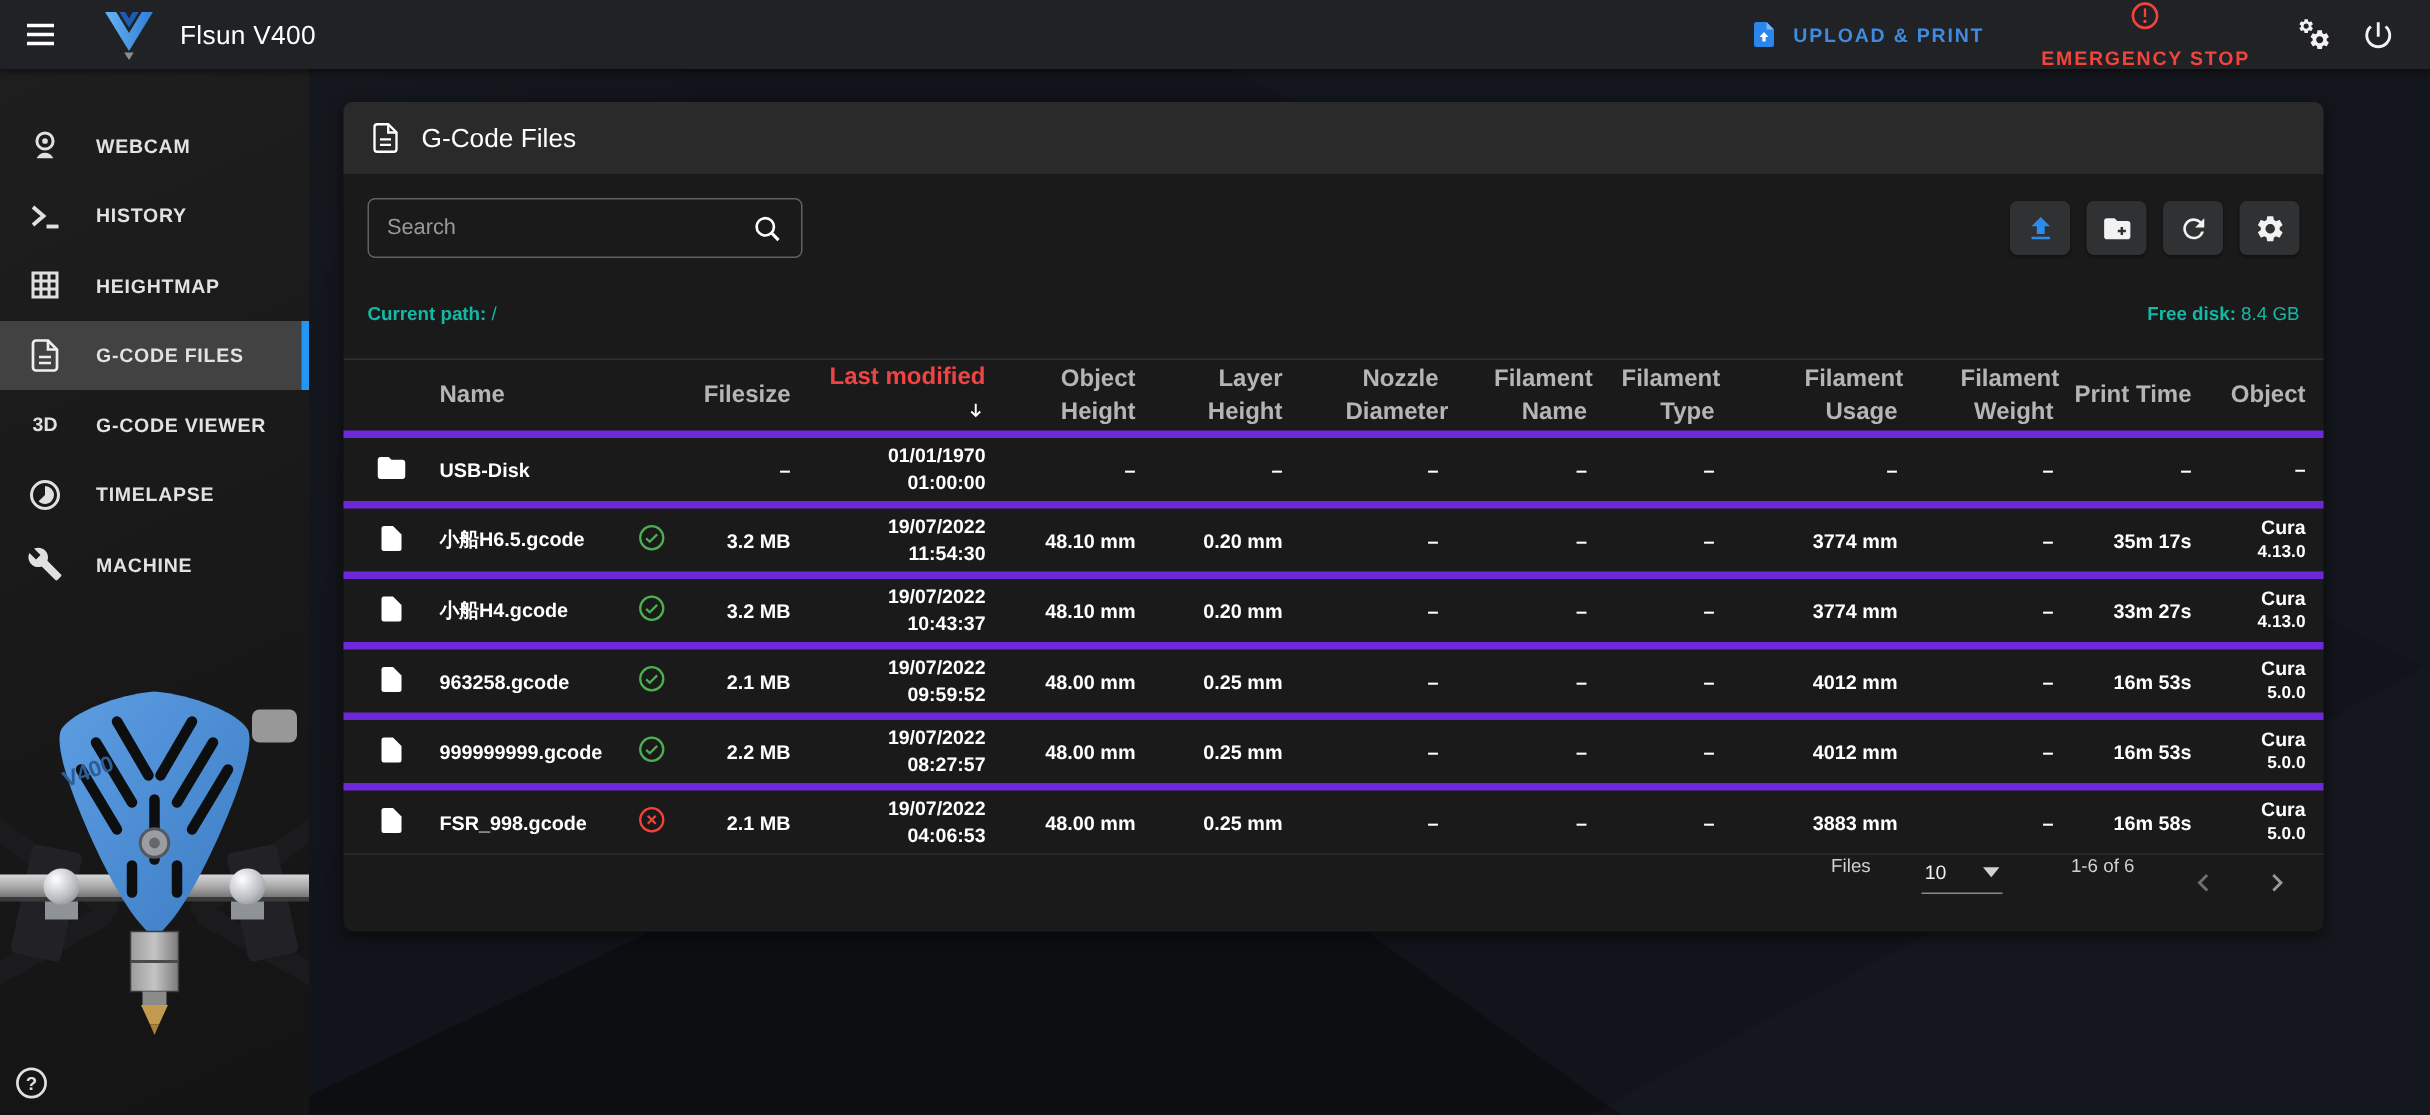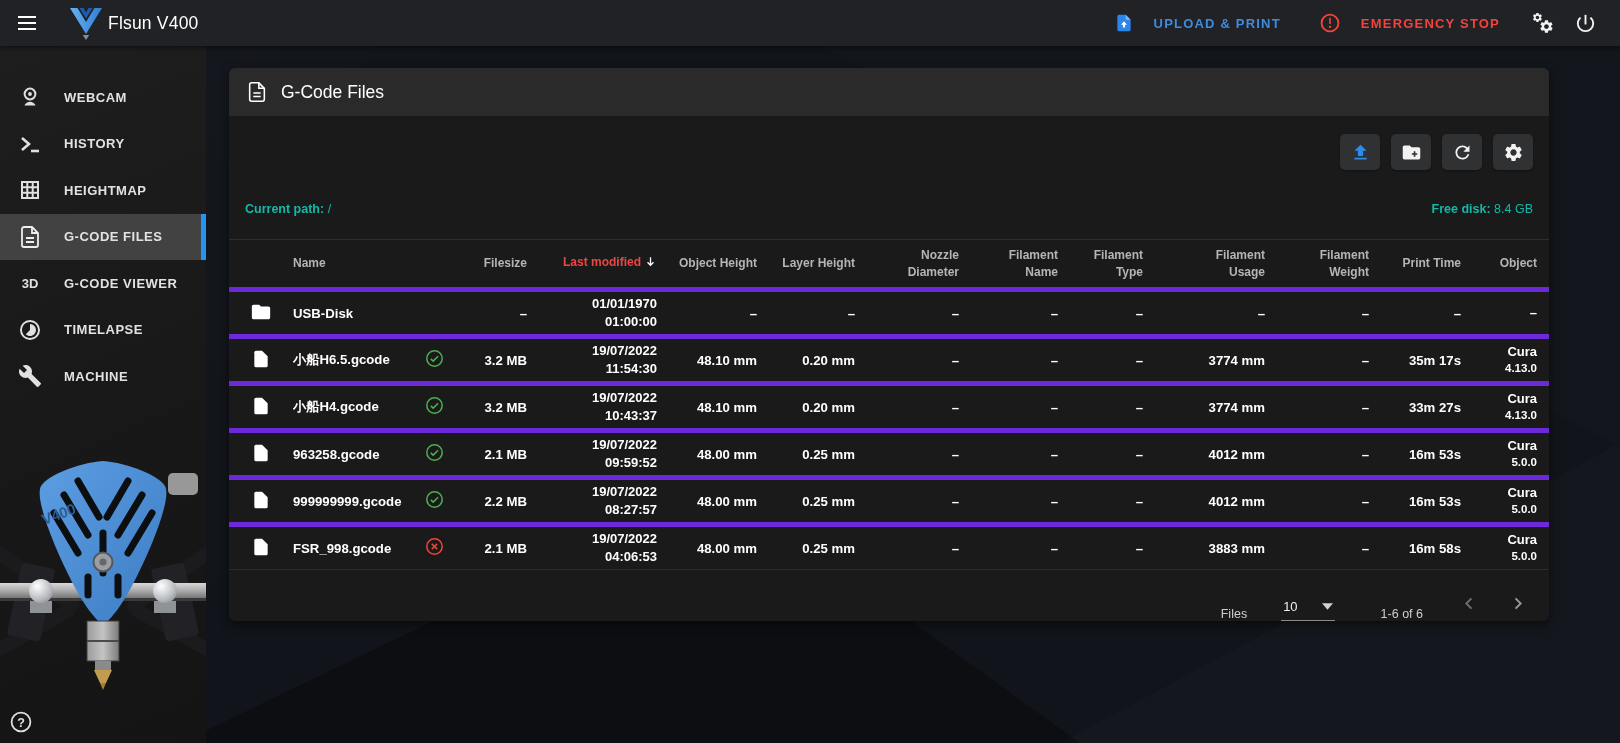--- a/index.html
+++ b/index.html
@@ -27,23 +27,23 @@
   
   .topbar {
     position:absolute; top:0; left:0; right:0; height:46px;
     background:#202226;
     display:flex; align-items:center;
     box-shadow:0 2px 4px rgba(0,0,0,.45);
     z-index:30; padding:0 14px 0 10px;
   }
   .burger { width:34px; height:34px; display:flex; align-items:center; justify-content:center; cursor:pointer; }
   .logo { margin-left:24px; width:36px; height:34px; display:flex; align-items:center; }
-  .app-title { margin-left:4px; font-size:17.5px; font-weight:400; color:#fff; letter-spacing:.2px; }
+  .app-title { margin-left:16px; font-size:17.5px; font-weight:400; color:#fff; letter-spacing:.2px; }
   .topbar-spacer { flex:1; }
-  .tb-btn { display:flex; align-items:center; gap:20px; padding:0 14px; height:46px; cursor:pointer; }
+  .tb-btn { display:flex; align-items:center; gap:10px; padding:0 14px; height:46px; cursor:pointer; }
   .tb-btn .lbl { font-size:13px; font-weight:700; letter-spacing:1.2px; }
   .upload-lbl { color:#3f8be0; }
   .estop-lbl { color:#f4433b; }
   .icon-btn { width:42px; height:42px; display:flex; align-items:center; justify-content:center; cursor:pointer; }
 
   
   .sidebar {
     position:absolute; top:46px; left:0; bottom:0; width:206px;
     background:linear-gradient(155deg,#1e1e1f 0%,#181819 55%,#141415 100%);
     z-index:20;
@@ -100,21 +100,21 @@
   .path-row .spacer { flex:1; }
 
   
   .tgrid {
     display:grid;
     grid-template-columns:64px 130px 36px 80px 130px 100px 98px 104px 99px 85px 122px 104px 92px 76px;
     align-items:center;
   }
   .thead {
     margin-top:23px; border-top:1px solid #2f2f30;
-    height:48px; color:#b5b5b5; font-size:12px; font-weight:700;
+    height:48px; color:#b5b5b5; font-size:16px; font-weight:700;
   }
   .ch { padding-right:12px; text-align:right; line-height:1.35; }
   .ch.left { text-align:left; padding-right:0; }
   .ch .wrap { display:inline-block; max-width:62px; }
   .ch.sorted { color:#ef4444; }
   .sort-arrow { display:inline-block; vertical-align:-2px; margin-left:3px; }
   .trow {
     height:47px; border-top:5px solid #6d28d9; cursor:pointer;
     font-size:13.2px; font-weight:600; color:#fff;
   }
@@ -122,21 +122,21 @@
   .cell.c-icon { text-align:center; padding-right:0; }
   .cell.c-name { text-align:left; padding-right:4px; }
   .cell.c-status { text-align:left; padding-right:0; padding-left:2px; }
   .cell.two-line { line-height:1.4; font-size:13px; }
   .cell .ver { font-size:11.5px; line-height:1.3; }
   .slicer-name { line-height:1.3; }
 
   
   .tfoot {
     border-top:1px solid #2c2c2d; height:52px;
-    display:flex; align-items:flex-end; justify-content:flex-end;
+    display:flex; align-items:flex-start; justify-content:flex-end;
     color:#cfcfcf; font-size:12.5px;
   }
   .files-label { margin-right:34px; }
   .per-page {
     display:flex; align-items:center; gap:24px; padding:4px 2px 6px;
     border-bottom:1px solid #8a8a8a; cursor:pointer; color:#eee; font-size:13px;
   }
   .range-label { margin-left:46px; }
   .pg-btn { width:36px; height:36px; display:flex; align-items:center; justify-content:center; cursor:pointer; }
   .pg-prev { margin-left:28px; }
@@ -174,21 +174,21 @@
 
   <div class="tb-btn">
     <svg width="20" height="22" viewBox="0 0 24 24">
       <path d="M14 2H6a2 2 0 0 0-2 2v16a2 2 0 0 0 2 2h12a2 2 0 0 0 2-2V8l-6-6z" fill="#2b86ec"></path>
       <path d="M14 2v6h6" fill="#7cb6f3"></path>
       <polygon points="12,10 8.4,14 10.7,14 10.7,17.5 13.3,17.5 13.3,14 15.6,14" fill="#fff"></polygon>
     </svg>
     <span class="lbl upload-lbl">UPLOAD &amp; PRINT</span>
   </div>
 
-  <div class="tb-btn" style="margin-left:10px;">
+  <div class="tb-btn" style="margin-left:10px;flex-direction:column;">
     <svg width="22" height="22" viewBox="0 0 24 24">
       <circle cx="12" cy="12" r="9.2" fill="none" stroke="#f4433b" stroke-width="2"></circle>
       <rect x="11.1" y="6.4" width="1.8" height="6.6" fill="#f4433b"></rect>
       <circle cx="12" cy="16.3" r="1.25" fill="#f4433b"></circle>
     </svg>
     <span class="lbl estop-lbl">EMERGENCY STOP</span>
   </div>
 
   <div class="icon-btn" style="margin-left:8px;">
     <svg width="26" height="24" viewBox="0 0 30 26">
@@ -366,20 +366,27 @@
   <div class="panel-header">
     <svg width="22" height="22" viewBox="0 0 24 24" fill="none" stroke="#fff" stroke-width="1.7">
       <path d="M14 2H6a2 2 0 0 0-2 2v16a2 2 0 0 0 2 2h12a2 2 0 0 0 2-2V8l-6-6z"></path>
         <path d="M14 2v6h6"></path>
         <path d="M8 13h8M8 17h8"></path>
     </svg>
     <span class="panel-title">G-Code Files</span>
   </div>
 
   <div class="toolbar-row">
+    <div class="search-box">
+      <input type="text" placeholder="Search" style="">
+      <svg width="21" height="21" viewBox="0 0 24 24">
+        <circle cx="10.5" cy="10.5" r="6.6" fill="none" stroke="#fff" stroke-width="2"></circle>
+        <path d="M15.6 15.6 L20.6 20.6" stroke="#fff" stroke-width="2.4"></path>
+      </svg>
+    </div>
     <div class="action-btns">
       <div class="act-btn">
         <svg width="21" height="21" viewBox="0 0 24 24" fill="#2b8cf0">
             <path d="M9 16h6v-6h4l-7-7-7 7h4v6zm-4 2h14v2H5v-2z"></path>
           </svg>
       </div>
       <div class="act-btn">
         <svg width="21" height="21" viewBox="0 0 24 24">
           <path d="M10 4H4c-1.1 0-2 .9-2 2v12c0 1.1.9 2 2 2h16c1.1 0 2-.9 2-2V8c0-1.1-.9-2-2-2h-8l-2-2z" fill="#f2f2f2"></path>
           <path d="M15.5 10.6v6.2M12.4 13.7h6.2" stroke="#303133" stroke-width="1.9"></path>

